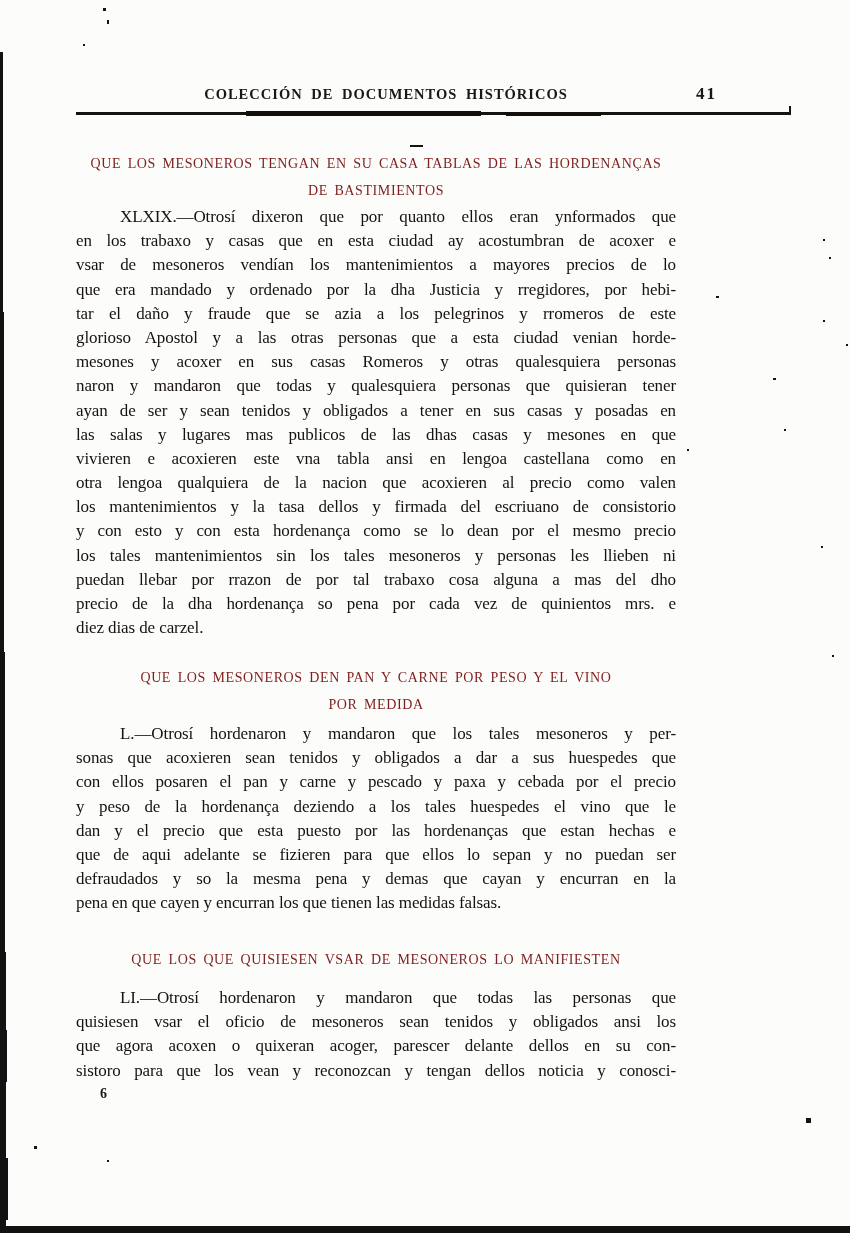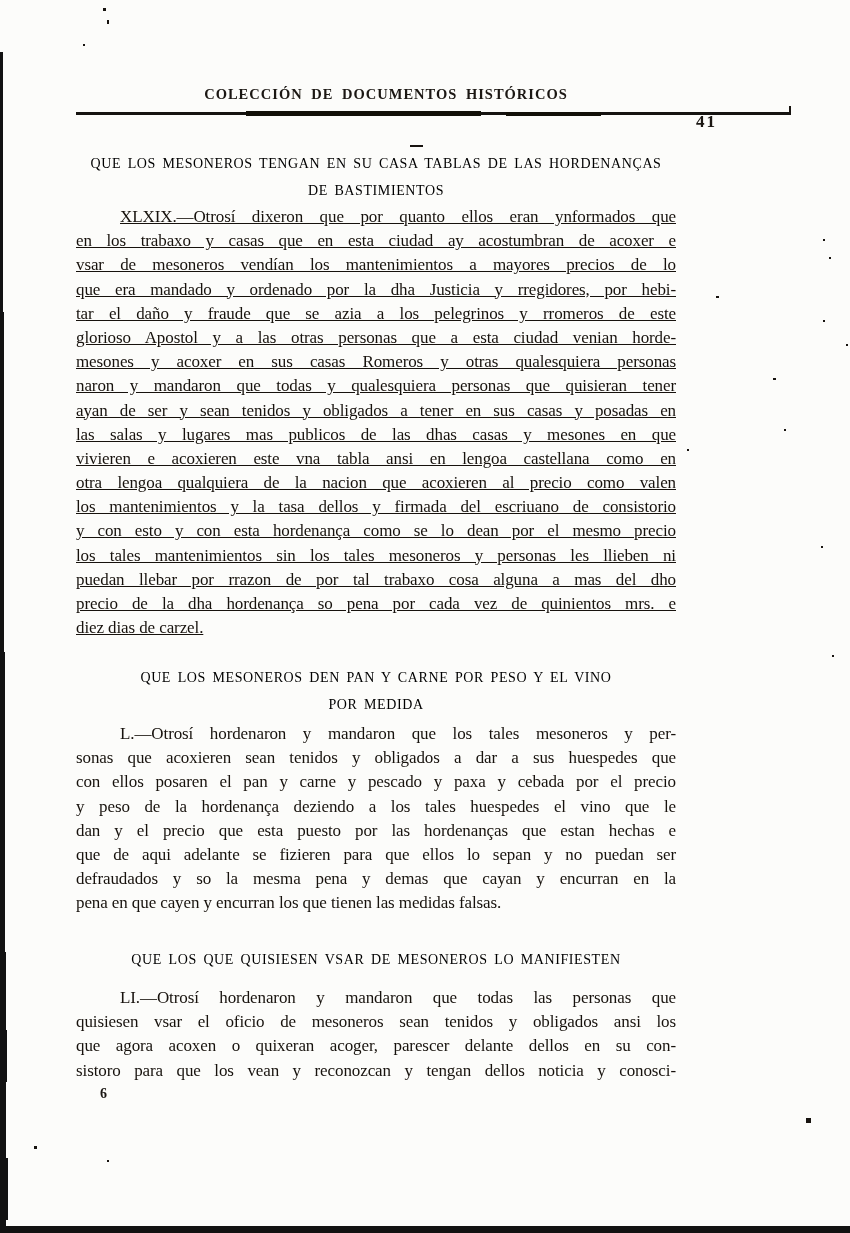--- a/index.html
+++ b/index.html
@@ -22,53 +22,53 @@
   .eB  { left:0; bottom:0; width:850px; height:7px; }
 
   
   .rh-title {
     position:absolute; top:86px; left:76px; width:620px;
     text-align:center; font-size:14.5px; font-weight:700;
     letter-spacing:1px; word-spacing:4px; white-space:nowrap;
   }
   .rh-page {
     position:absolute; top:84px; left:696px;
-    font-size:17px; font-weight:700; letter-spacing:2px;margin-top:28px;
+    font-size:17px; font-weight:700; letter-spacing:2px;
   }
   .rh-rule {
     position:absolute; top:112px; left:76px; width:715px; height:2.5px;
     background:#151310;
   }
   .rh-rule::before { content:""; position:absolute; left:170px; top:-1px; width:235px; height:5px; background:#121008; }
   .rh-rule::after  { content:""; position:absolute; left:430px; top:-0.5px; width:95px; height:4px; background:#121008; }
 
   
   .heading {
     position:absolute; left:76px; width:600px;
     font-size:14px; letter-spacing:0.6px; word-spacing:2.5px;
-    color:#000000;
+    color:#7f1d1d;
   }
   .hline { display:block; height:27px; line-height:27px; text-align:center; white-space:nowrap; }
   #h1 { top:150px; }
   #h2 { top:664px; }
   #h3 { top:946px; }
 
   
   .para {
     position:absolute; left:76px; width:600px;
     font-size:17px; letter-spacing:-0.1px; color:#17120d;
   }
   .bline {
     display:block; height:24.2px; line-height:24.2px;
     text-align:justify; text-align-last:justify; white-space:normal;
   }
   .para .i0    { text-indent:44px; }
   .para .ilast { text-align-last:left; }
   #p3  .ilast  { text-align-last:justify; } 
-  #p1 { top:205px;text-decoration:underline; }
+  #p1 { top:205px; }
   #p2 { top:722px; }
   #p3 { top:986px; }
 
   .sig { position:absolute; left:100px; top:1086px; font-size:14px; font-weight:700; }
 
   
   .speck { position:absolute; background:#17130f; }
 </style>
 </head>
 <body>

